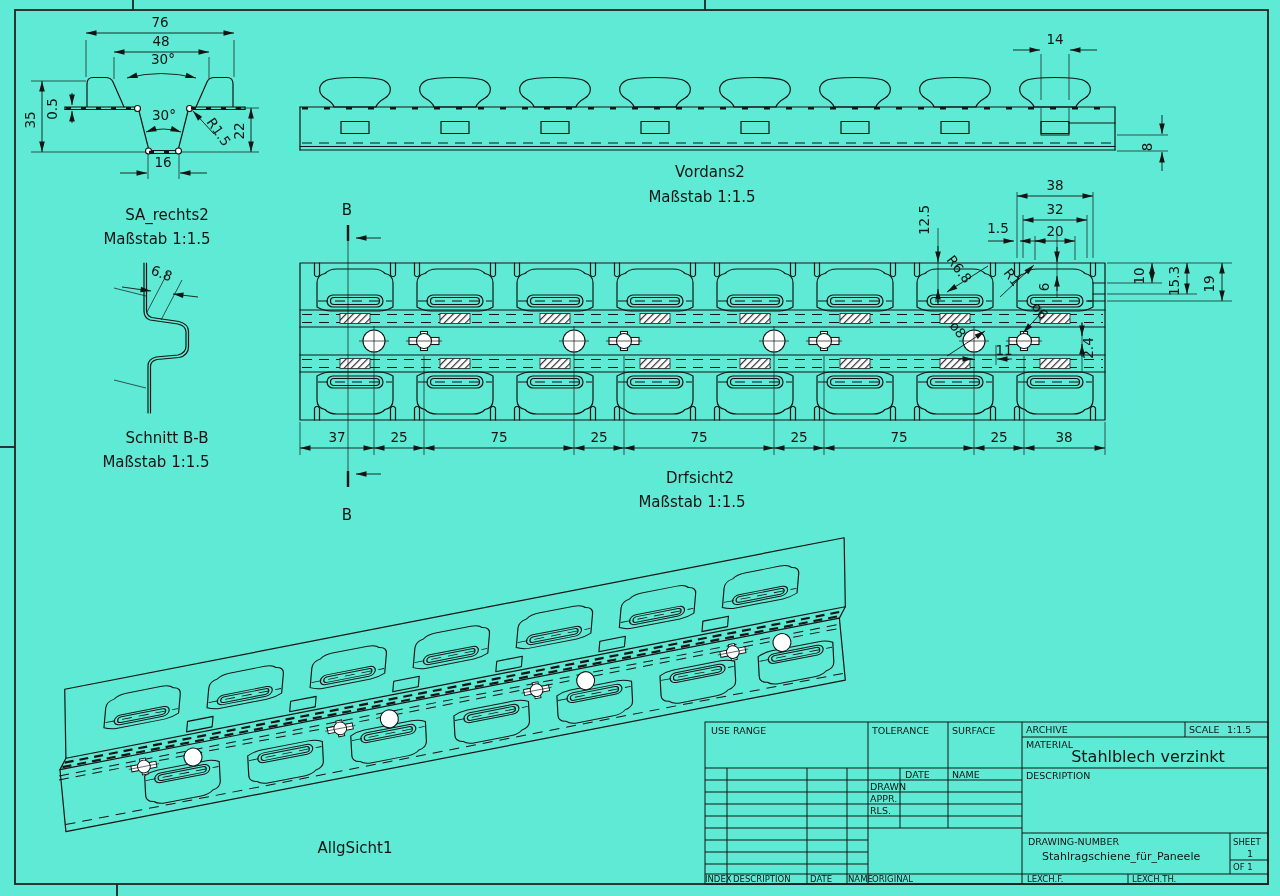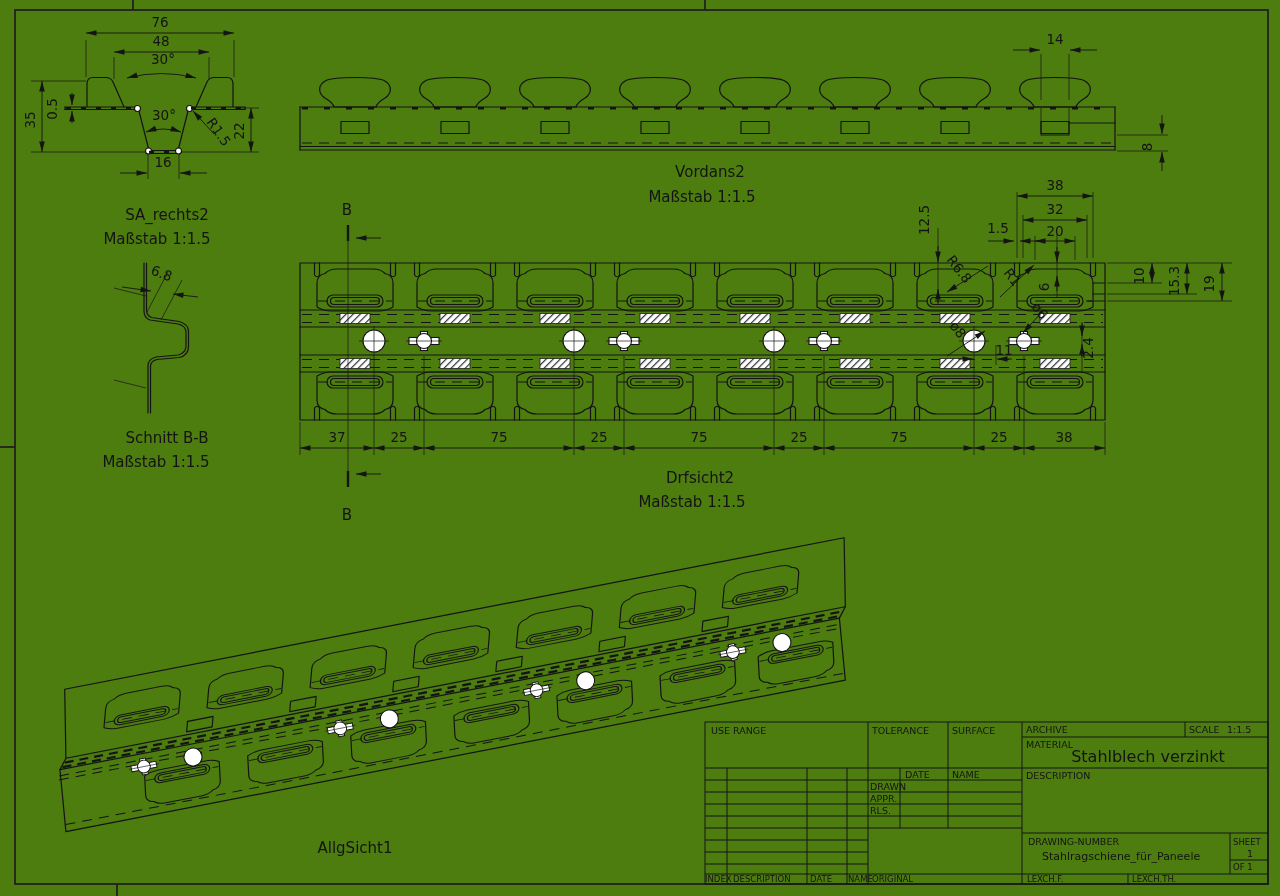--- a/index.html
+++ b/index.html
@@ -1,16 +1,16 @@
 <!DOCTYPE html>
 <html><head>
 <meta charset="utf-8">
 <style>
   html,body{margin:0;padding:0;background:#fff;}
-  #sheet{width:1280px;height:896px;position:relative;background:#4d7c0f;}
+  #sheet{width:1280px;height:896px;position:relative;background:#5eead4;}
   svg{display:block;}
   .ln{stroke:#141414;stroke-width:1.2;fill:none;stroke-linejoin:round;stroke-linecap:round;}
   .lnw{stroke:#141414;stroke-width:1.1;fill:#fff;}
   .thin{stroke:#141414;stroke-width:0.7;fill:none;}
   .thk{stroke:#141414;stroke-width:2.4;fill:none;}
   .dsh{stroke:#141414;stroke-width:1;fill:none;stroke-dasharray:10 7;}
   .dshh{stroke:#141414;stroke-width:2.2;fill:none;stroke-dasharray:9 6;}
   .tick{stroke:#141414;stroke-width:2.6;fill:none;stroke-dasharray:5 10;}
   .dm{stroke:#141414;stroke-width:0.9;fill:none;marker-start:url(#ar);marker-end:url(#ar);}
   .ds{stroke:#141414;stroke-width:0.9;fill:none;marker-end:url(#ar);}

